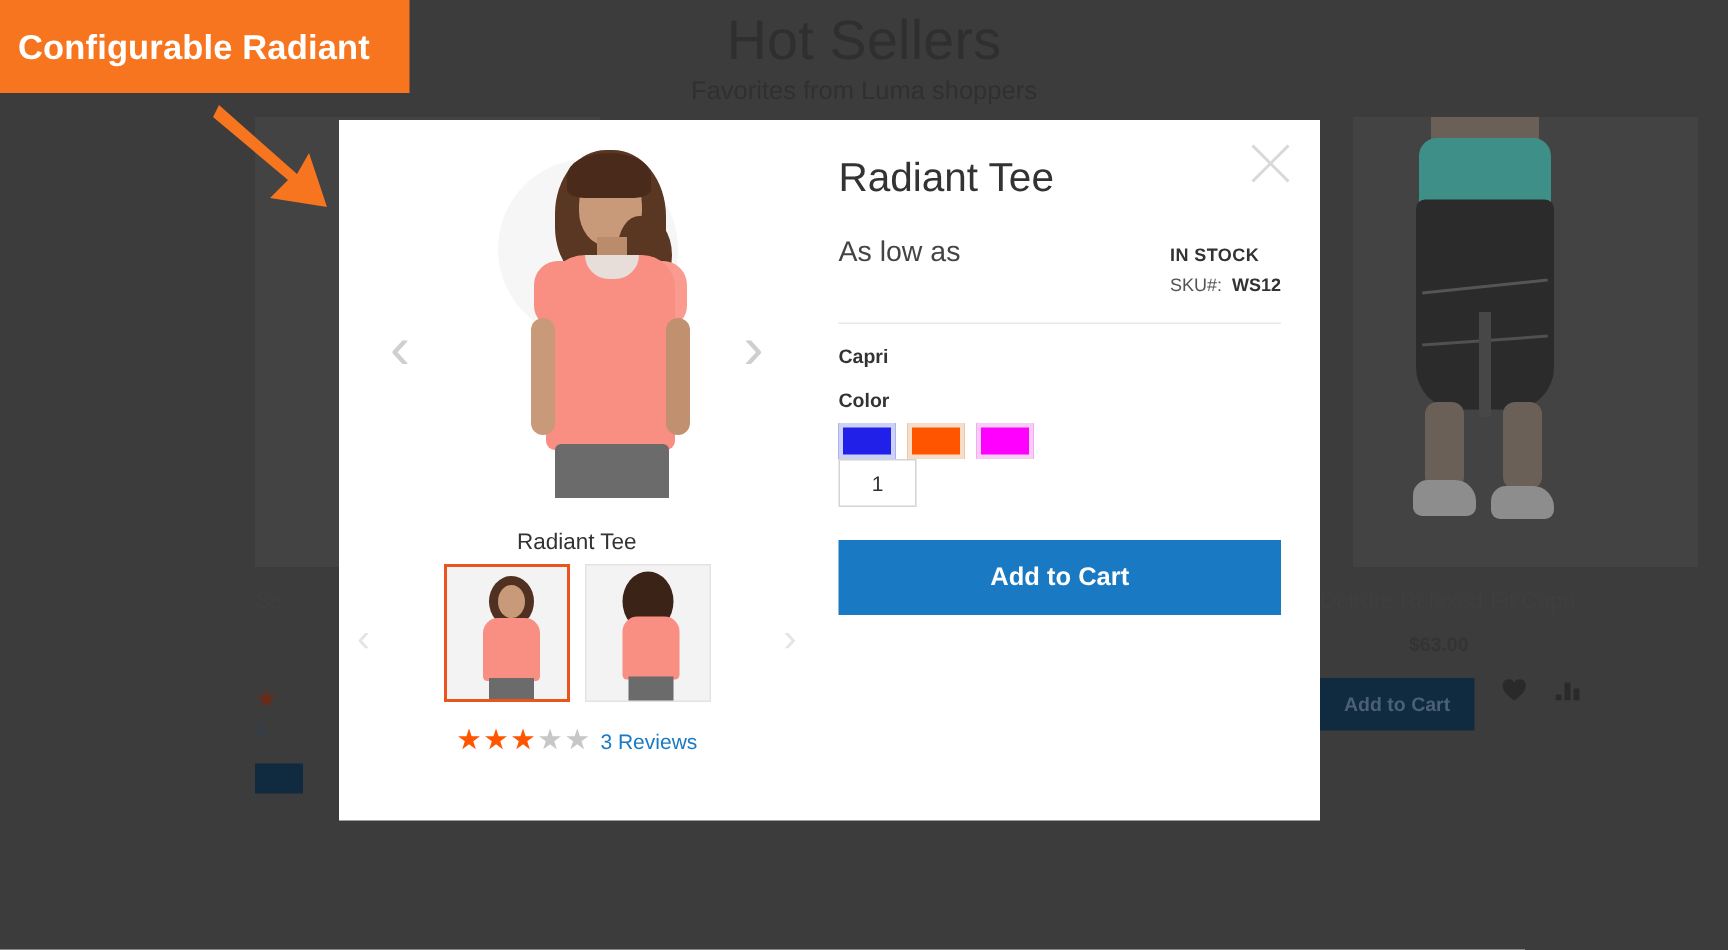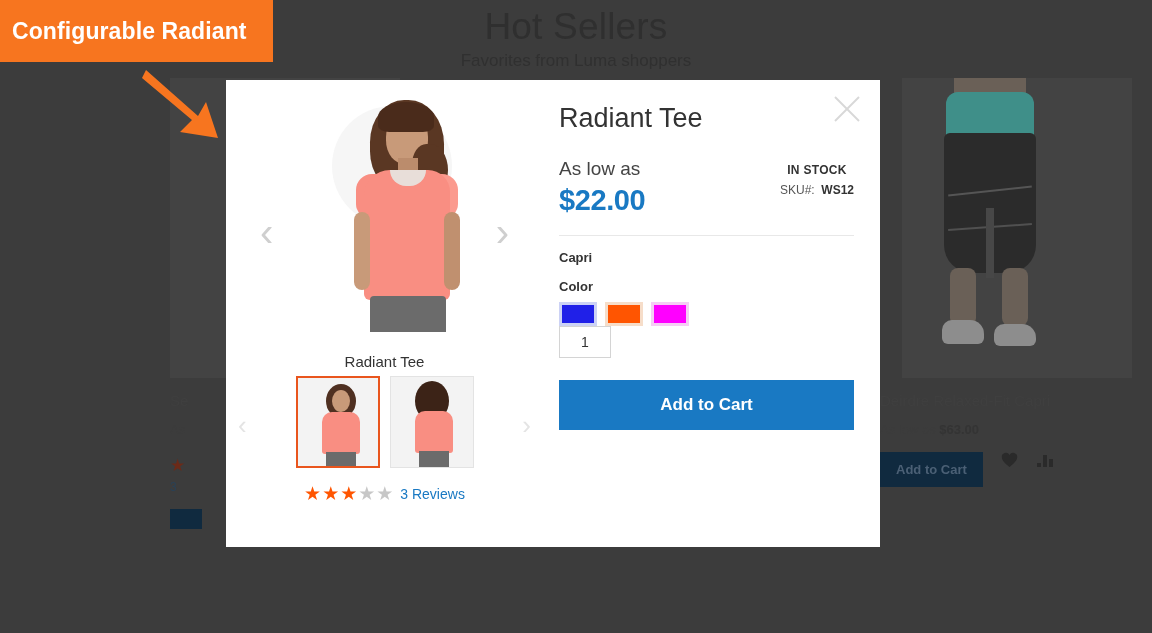--- a/index.html
+++ b/index.html
@@ -172,21 +172,21 @@
   .rev-link { font-size: 14px; color: #1979c3; cursor: pointer; }
 
   
   .info { flex: 1; padding: 24px 26px 0 16px; position: relative; }
   .prod-title { font-size: 27px; font-weight: 300; color: #333; line-height: 1.1; }
 
   .price-row { display: flex; align-items: flex-start; margin-top: 24px; }
   .price-col { flex: 1; }
   .as-low { font-size: 19px; color: #444; font-weight: 300; }
   .price { font-size: 29px; font-weight: bold; color: #1979c3; margin-top: 4px; letter-spacing: -.4px; }
-  .stock-col { text-align: center; padding-top: 5px; }
+  .stock-col { text-align: left; padding-top: 5px; }
   .in-stock { font-size: 12px; font-weight: bold; color: #333; letter-spacing: .3px; }
   .sku { font-size: 12px; color: #555; margin-top: 6px; }
   .sku b { color: #333; }
 
   .divider { height: 1px; background: #e8e8e8; margin: 18px 0 0 0; }
 
   .opt-label { font-size: 13px; font-weight: bold; color: #333; margin: 14px 0 8px 0; }
 
   .size-row { display: flex; gap: 8px; }
   .size-sw {
@@ -330,21 +330,20 @@
         <span class="rev-link">3 Reviews</span>
       </div>
     </div>
 
     <div class="info">
       <div class="prod-title">Radiant Tee</div>
 
       <div class="price-row">
         <div class="price-col">
           <div class="as-low">As low as</div>
-          <div class="price">$22.00</div>
         </div>
         <div class="stock-col">
           <div class="in-stock">IN STOCK</div>
           <div class="sku">
             <span>SKU#:</span>
             &nbsp;<b>WS12</b>
           </div>
         </div>
       </div>
 

